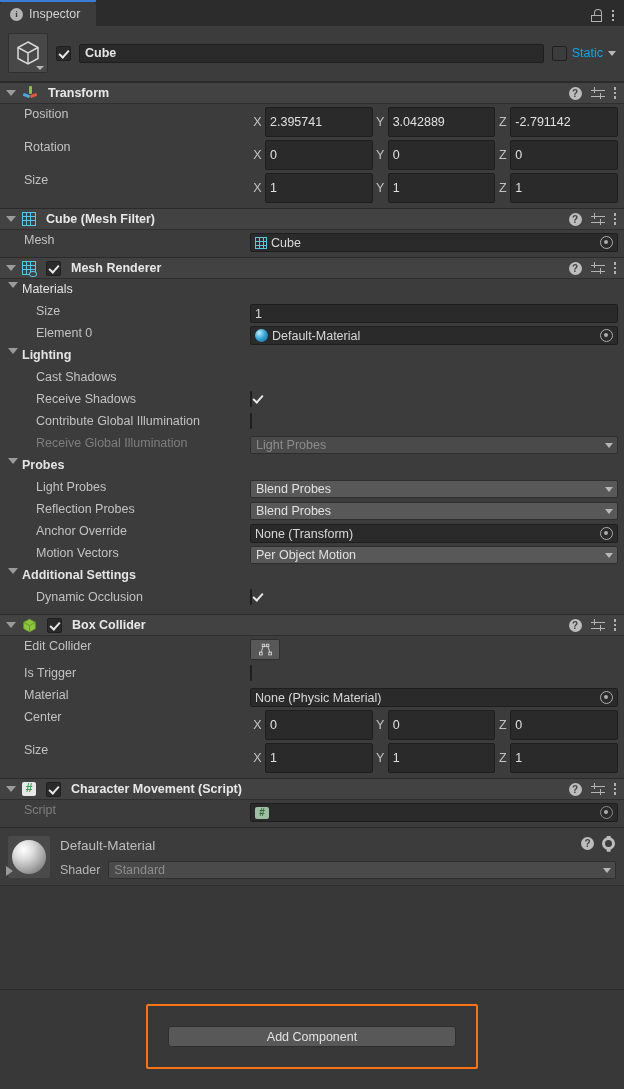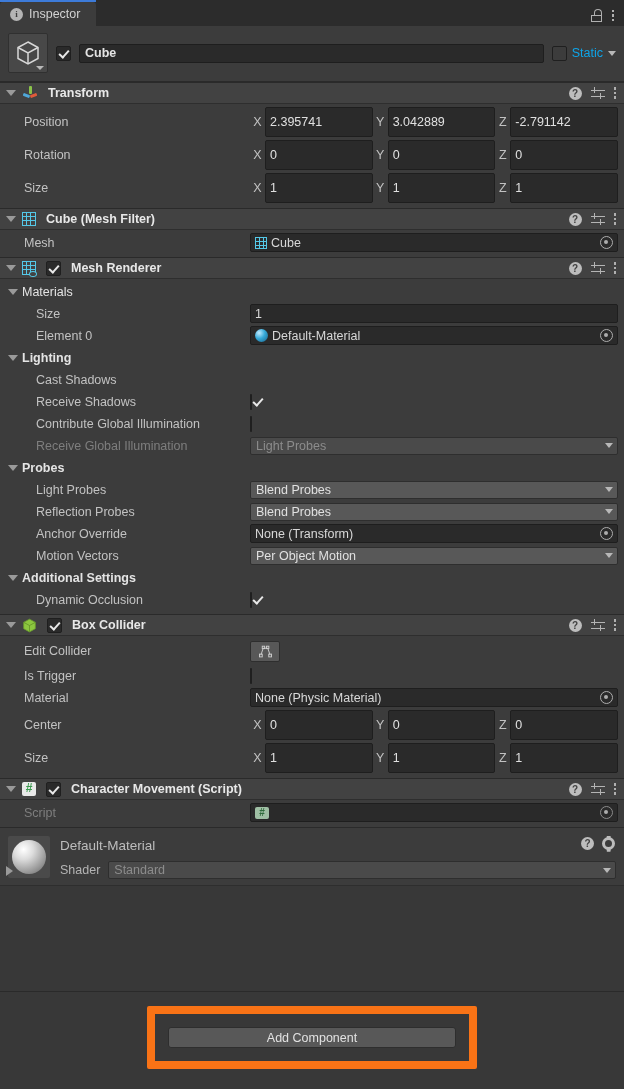--- a/index.html
+++ b/index.html
@@ -102,21 +102,21 @@
   .preset-ico { width: 14px; height: 13px; position: relative; }
   .preset-ico i { position: absolute; background: #b4b4b4; }
   .preset-ico .h1 { left: 0; top: 3px; width: 14px; height: 1.6px; }
   .preset-ico .h2 { left: 0; top: 9px; width: 14px; height: 1.6px; }
   .preset-ico .k1 { left: 3px; top: 0.5px; width: 1.6px; height: 6px; }
   .preset-ico .k2 { left: 9px; top: 6.5px; width: 1.6px; height: 6px; }
 
   .comp-body { background: #3c3c3c; padding: 3px 0 5px 0; }
 
   
-  .row { display: flex; align-items: center; min-height: 19px; margin-bottom: 3px; padding-right: 6px; }
+  .row { display: flex; min-height: 19px; margin-bottom: 3px; padding-right: 6px; }
   .row:last-child { margin-bottom: 0; }
   .lbl { color: #c2c2c2; font-size: 12.5px; flex: 0 0 auto; }
   .lbl.ind1 { padding-left: 24px; }
   .lbl.ind2 { padding-left: 36px; }
   .lbl.dis { color: #7e7e7e; }
   .spacer { flex: 1 1 auto; }
 
   
   .v3 { display: flex; align-items: center; gap: 0; width: 368px; flex: 0 0 368px; }
   .v3 .ax { width: 15px; text-align: center; color: #c2c2c2; font-size: 12.5px; flex: 0 0 15px; }
@@ -197,21 +197,21 @@
     content: ""; position: absolute; left: 4.5px; top: -1.5px; width: 4px; height: 16px;
     background: #bdbdbd; box-shadow: -0.5px 0 0 0 #bdbdbd;
     clip-path: polygon(0 0,100% 0,100% 18%,0 18%,0 82%,100% 82%,100% 100%,0 100%);
   }
   .tri-right { width: 0; height: 0; border-top: 5px solid transparent; border-bottom: 5px solid transparent;
     border-left: 7px solid #9a9a9a; position: absolute; left: 6px; bottom: 9px; }
 
   
   .add-zone { flex: 0 0 auto; background: #383838; border-top: 1px solid #2a2a2a; padding: 14px 0 20px 0;
     display: flex; justify-content: center; }
-  .add-hl { border: 8px solid #f97316; border-radius: 2px; padding: 13px; }
+  .add-hl { border: 2px solid #f97316; border-radius: 2px; padding: 20px; }
   .add-btn {
     width: 288px; height: 21px; background: #585858; border: 1px solid #2e2e2e; border-radius: 3px;
     color: #e2e2e2; font-size: 12.5px; display: flex; align-items: center; justify-content: center;
   }
   .sep { height: 1px; background: #2e2e2e; }
 </style>
 </head>
 <body>
 
 <div class="win">

